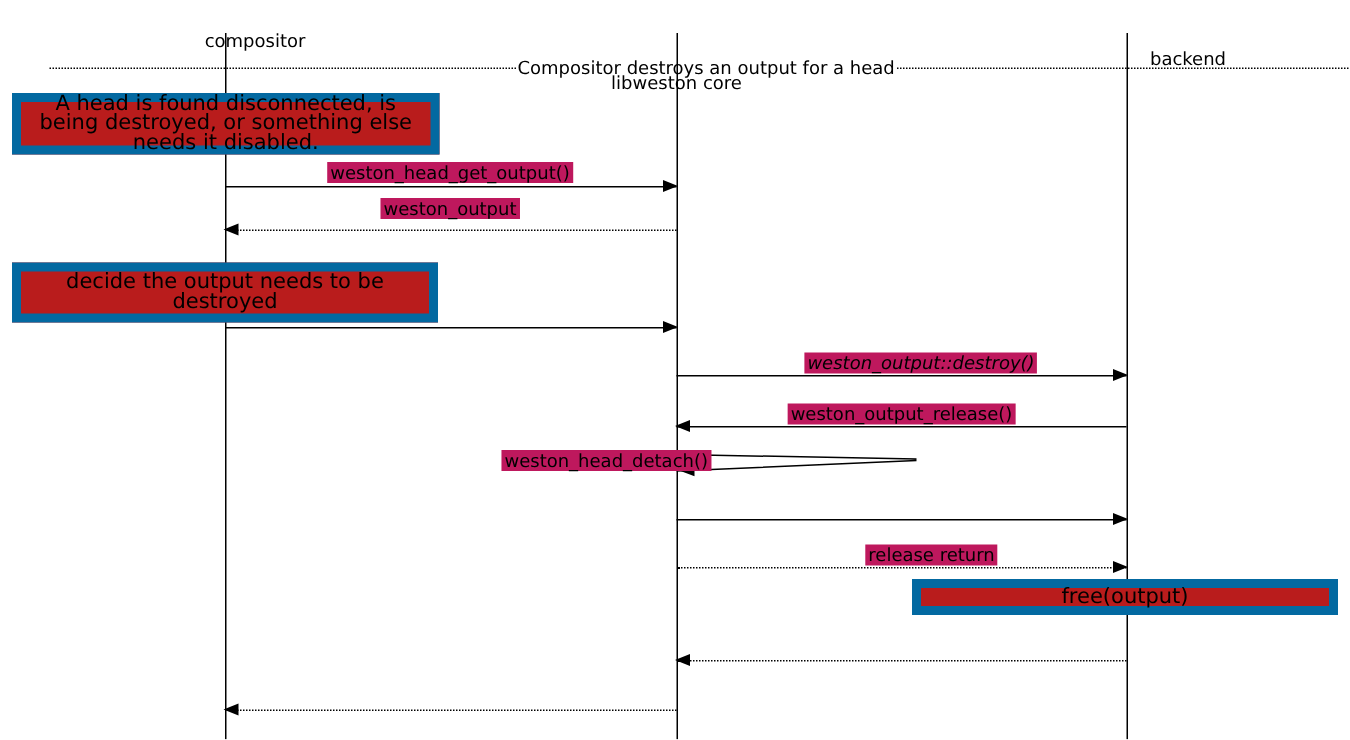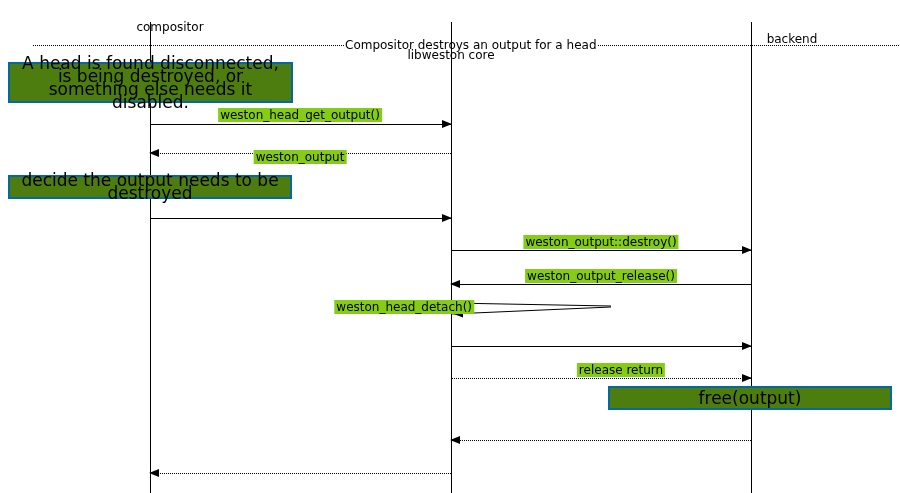--- a/index.html
+++ b/index.html
@@ -50,23 +50,23 @@
   .divider-text {
     flex: 0 0 auto;
     font-size: 12px;
     line-height: 14px;
     padding: 0 1px;
     white-space: nowrap;
   }
   .note-box {
     position: absolute;
     box-sizing: border-box;
-    border: 2px solid #0369a1;
-    background: #4d7c0f;
-    font-size: 17px;
+    border: 6px solid #0369a1;
+    background: #b91c1c;
+    font-size: 14px;
     line-height: 13px;
     text-align: center;
     display: flex;
     align-items: center;
     justify-content: center;
     padding: 2px 4px;
   }
   .msg {
     position: absolute;
     height: 0;
@@ -97,21 +97,21 @@
     border-top: 4px solid transparent;
     border-bottom: 4px solid transparent;
     border-right: 10px solid #000000;
   }
   .msg-label {
     position: absolute;
     font-size: 12px;
     line-height: 14px;
     white-space: nowrap;
     color: #000000;
-    background: #84cc16;
+    background: #be185d;
     padding: 0 2px;
   }
   .msg-label.centered { transform: translateX(-50%); }
   .msg-label.rightaligned { transform: translateX(-100%); }
   .selfloop {
     position: absolute;
   }
 </style>
 </head>
 <body>
@@ -137,34 +137,34 @@
   <div class="msg solid" style="left:150px; top:124px; width:301px;">
     <div class="shaft"></div>
     <div class="arrowhead right"></div>
   </div>
   <div class="msg-label centered" style="left:300px; top:108px;">weston_head_get_output()</div>
 
   <div class="msg dotted" style="left:150px; top:153px; width:301px;">
     <div class="shaft"></div>
     <div class="arrowhead left"></div>
   </div>
-  <div class="msg-label centered" style="left:300px; top:150px;">weston_output</div>
-
-  <div class="note-box" style="left:8px; top:175px; width:284px; height:24px;">decide the output needs to be destroyed</div>
+  <div class="msg-label centered" style="left:300px; top:132px;">weston_output</div>
+
+  <div class="note-box" style="left:8px; top:175px; width:284px; height:40px;">decide the output needs to be destroyed</div>
 
   <div class="msg solid" style="left:150px; top:218px; width:301px;">
     <div class="shaft"></div>
     <div class="arrowhead right"></div>
   </div>
 
   <div class="msg solid" style="left:451px; top:250px; width:300px;">
     <div class="shaft"></div>
     <div class="arrowhead right"></div>
   </div>
-  <div class="msg-label centered" style="left:601px; top:235px;">weston_output::destroy()</div>
+  <div class="msg-label centered" style="left:614px; top:235px;font-style:italic;">weston_output::destroy()</div>
 
   <div class="msg solid" style="left:451px; top:284px; width:300px;">
     <div class="shaft"></div>
     <div class="arrowhead left"></div>
   </div>
   <div class="msg-label centered" style="left:601px; top:269px;">weston_output_release()</div>
 
   <div class="selfloop" style="left:451px; top:296px; width:165px; height:26px;">
     <svg width="165" height="26" viewBox="0 0 165 26">
       <path d="M0,7 L160,10 M0,18 L160,11" stroke="#000000" stroke-width="1" fill="none"></path>

